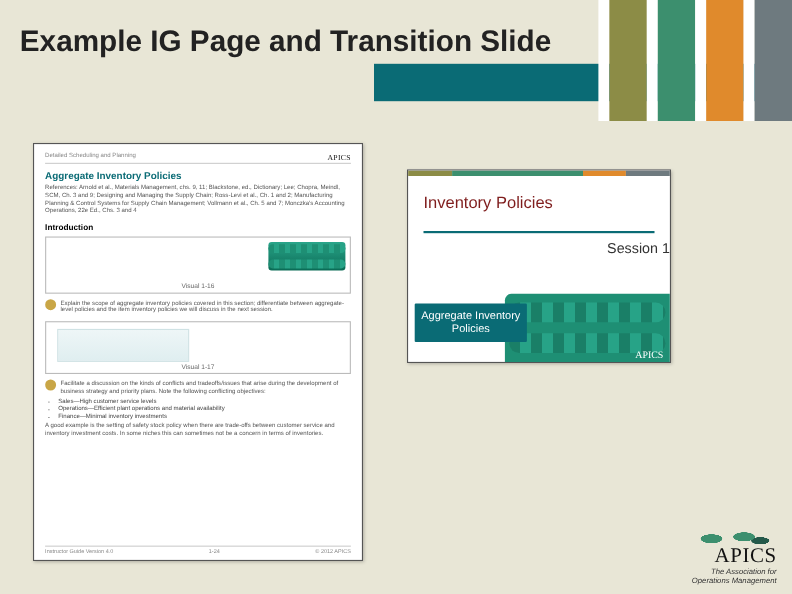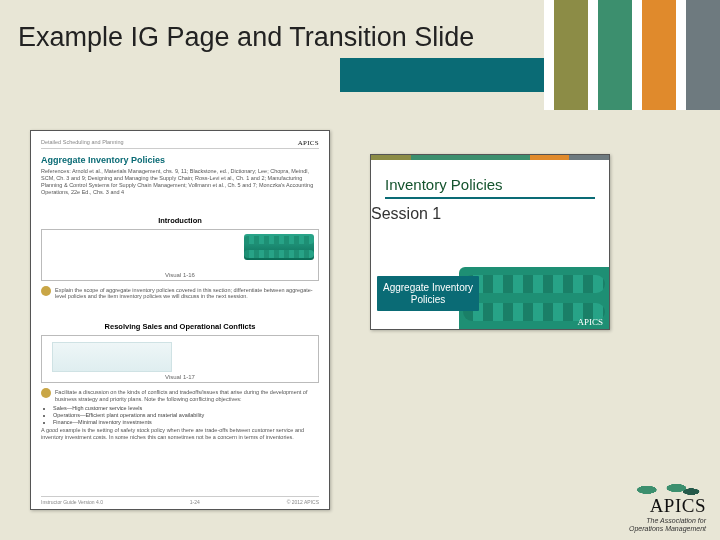--- a/index.html
+++ b/index.html
@@ -11,21 +11,21 @@
     overflow: hidden;
     position: relative;
   }
   .title-block {
     position: absolute;
     top: 0; left: 0; right: 0;
     padding: 22px 0 12px 18px;
   }
   .title-block h1 {
     font-size: 27px;
-    font-weight: 400;
+    font-weight: 700;
     color: #222;
     line-height: 1.15;
   }
   
   .header-bars {
     position: absolute;
     top: 0; right: 0;
     display: flex;
     height: 110px;
   }
@@ -112,21 +112,21 @@
   .ig-page .slide-box .barrels::after{ bottom:2px;}
   .ig-page .slide-label { text-align:center; font-size:6px; color:#666; position:absolute; bottom:2px; left:0; right:0;}
   .ig-page .slide-box.two { height:48px;}
   .ig-page .slide-box.two .inner-chart{
     position:absolute; left:10px; top:6px; width:120px; height:30px;
     background: linear-gradient(#eef6f7,#dfeef0);
     border:1px solid #cfe2e4;
   }
   .ig-page .txt { color:#555; line-height:1.25; margin:2px 0;}
   .ig-page .icon-disc { float:left; width:10px; height:10px; border-radius:50%; background:#c9a646; margin:1px 4px 2px 0;}
-  .ig-page h3 { font-size:7.5px; color:#000; margin-top:20px; margin-bottom:3px; font-weight:bold;text-align:center;}
+  .ig-page h3 { font-size:7.5px; color:#000; margin-top:6px; margin-bottom:3px; font-weight:bold;}
   .ig-page ul { list-style: disc; padding-left: 12px; }
   .ig-page ul li { margin-bottom:1px; color:#444;}
   .ig-page .footer { position:absolute; bottom:4px; left:10px; right:10px; border-top:1px solid #ccc; font-size:5px; color:#888; display:flex; justify-content:space-between; padding-top:2px;}
 
   
   .bullets {
     list-style: disc;
     padding-left: 20px;
     font-size: 18px;
     color: #000;
@@ -147,29 +147,29 @@
     align-self:flex-start;
   }
   .trans-slide .topstripe { height:5px; display:flex;}
   .trans-slide .topstripe span{flex:1;}
   .trans-slide .topstripe .a{background:#8c8c46;}
   .trans-slide .topstripe .b{background:#3c8f6e;flex:3;}
   .trans-slide .topstripe .c{background:#e08a2c;}
   .trans-slide .topstripe .d{background:#6e7a7f;}
   .trans-slide .head {
     margin: 16px 14px 2px;
-    color:#14532d;
+    color:#7f1d1d;
     font-size: 15px;
     font-weight:400;
     border-bottom: 2px solid #0a6b75;
-    padding-bottom:4px;
+    padding-bottom:17px;
   }
   .trans-slide .session {
-    text-align:left;
-    font-size: 16px;
+    text-align:right;
+    font-size: 13px;
     color:#333;
     margin-top:6px;
   }
   .trans-slide .lower {
     position:absolute;
     bottom:0; left:0; right:0;
     height: 70px;
   }
   .trans-slide .lower .barrels-big{
     position:absolute; right:0; bottom:0;
@@ -254,21 +254,20 @@
       <div class="txt">References: Arnold et al., Materials Management, chs. 9, 11; Blackstone, ed., Dictionary; Lee; Chopra, Meindl, SCM, Ch. 3 and 9; Designing and Managing the Supply Chain; Ross-Levi et al., Ch. 1 and 2; Manufacturing Planning &amp; Control Systems for Supply Chain Management; Vollmann et al., Ch. 5 and 7; Monczka's Accounting Operations, 22e Ed., Chs. 3 and 4</div>
       <h3>Introduction</h3>
       <div class="slide-box">
         <div class="barrels"></div>
         <div class="slide-label">Visual 1-16</div>
       </div>
       <div style="clear:both; overflow:hidden;">
         <span class="icon-disc"></span>
         <div class="txt">Explain the scope of aggregate inventory policies covered in this section; differentiate between aggregate-level policies and the item inventory policies we will discuss in the next session.</div>
       </div>
-      <h3>Resolving Sales and Operational Conflicts</h3>
       <div class="slide-box two">
         <div class="inner-chart"></div>
         <div class="slide-label">Visual 1-17</div>
       </div>
       <div style="clear:both; overflow:hidden;">
         <span class="icon-disc"></span>
         <div class="txt">Facilitate a discussion on the kinds of conflicts and tradeoffs/issues that arise during the development of business strategy and priority plans. Note the following conflicting objectives:</div>
       </div>
       <ul>
         <li>Sales—High customer service levels</li>

